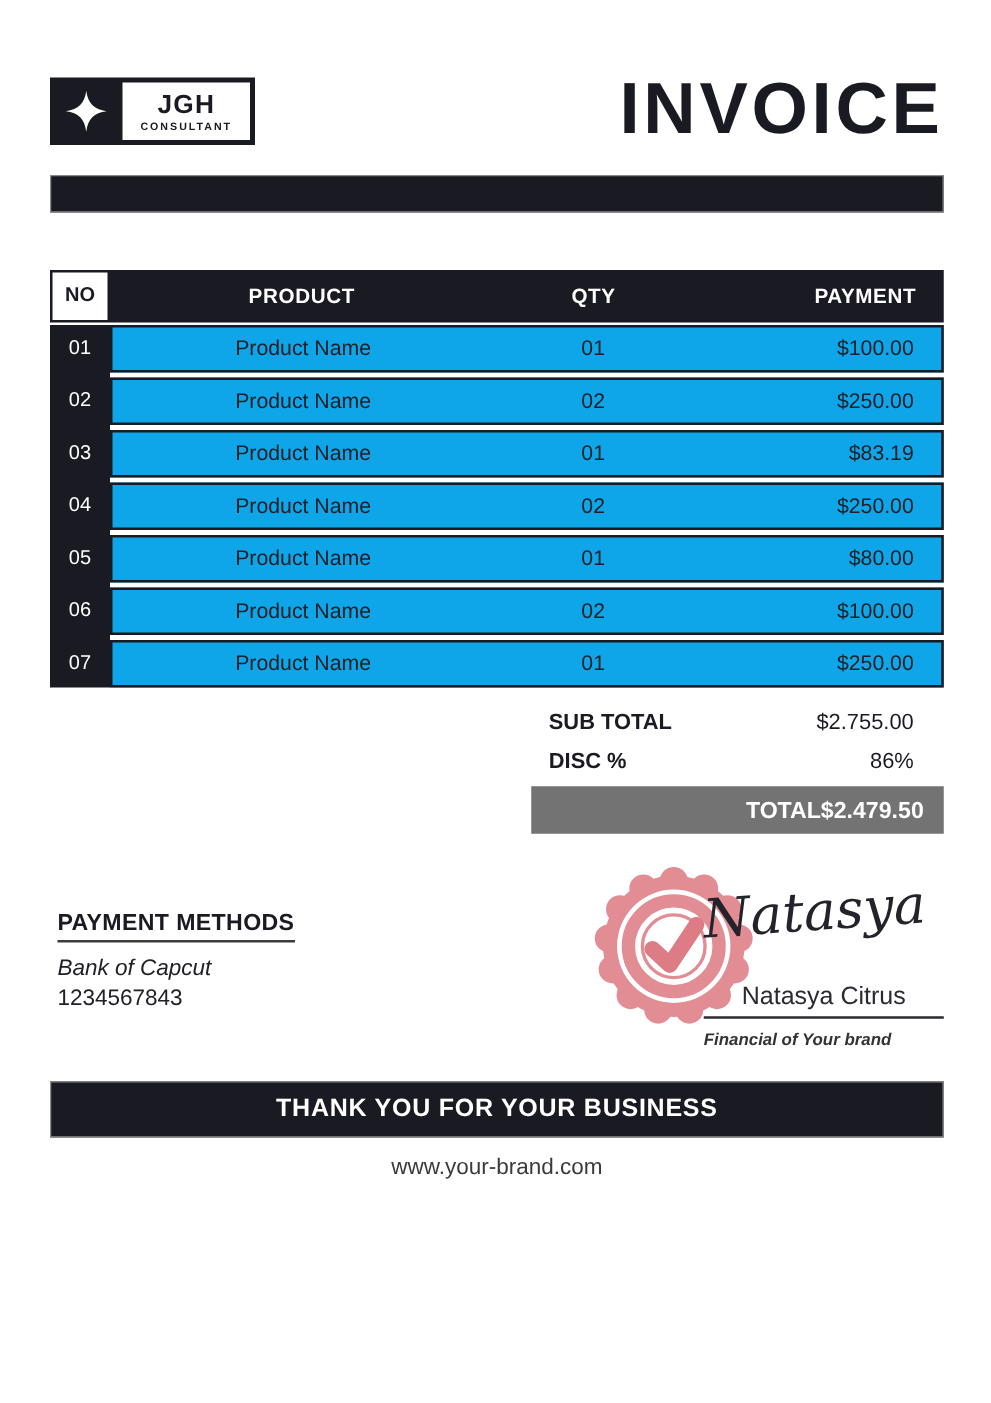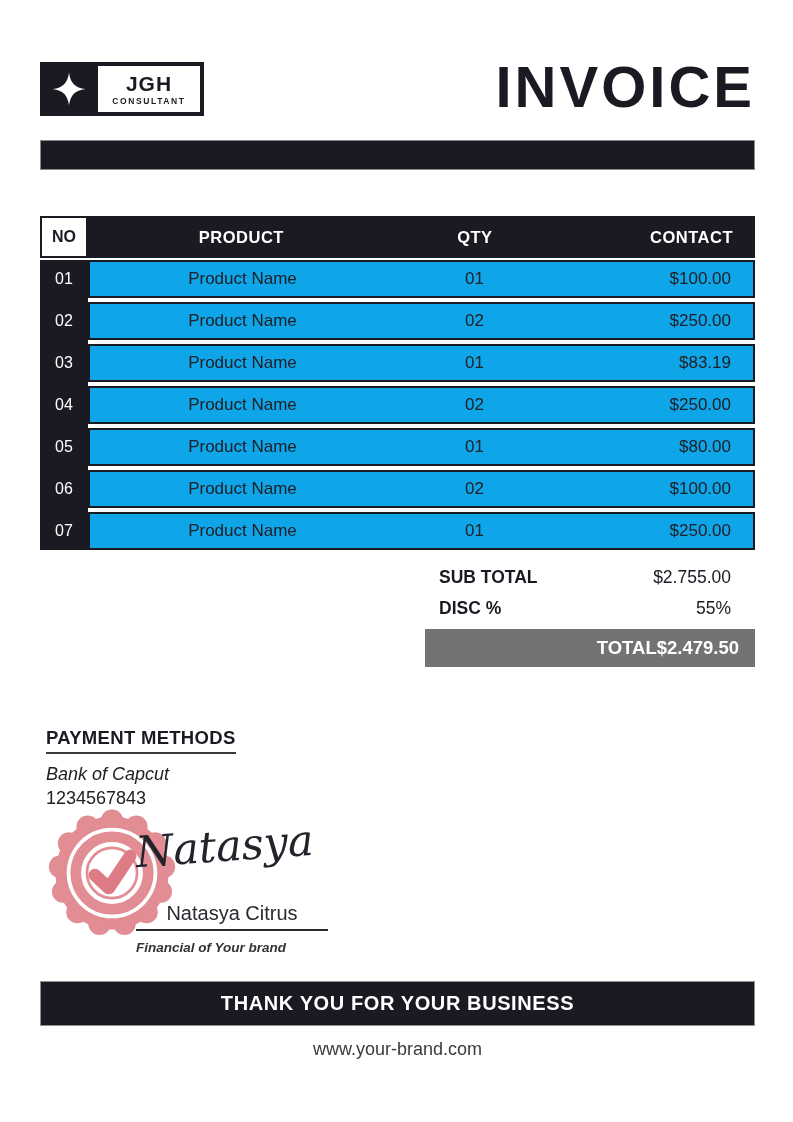--- a/index.html
+++ b/index.html
@@ -55,21 +55,21 @@
     display:flex; align-items:center; font-size:17px; color:#202026; }
 
   
   .totals { margin:12px 0 0 auto; width:330px; }
   .t-row { display:flex; justify-content:space-between; padding:5px 24px 5px 14px; font-size:17.5px; }
   .t-row .lbl { font-weight:700; }
   .t-total { display:flex; justify-content:flex-end; background:#737373; color:#fff;
     padding:8px 16px 8px 14px; font-weight:700; font-size:18.5px; margin-top:5px; }
 
   
-  .bottom { display:flex; justify-content:space-between; margin-top:26px;flex-direction:column; }
+  .bottom { display:flex; justify-content:space-between; margin-top:26px; }
   .payment { margin-top:34px; padding-left:6px; }
   .p-head { font-weight:700; font-size:18.5px; display:inline-block;
     border-bottom:2px solid #3c3c3c; padding-bottom:3px; letter-spacing:0.3px; }
   .p-bank { font-style:italic; font-size:18px; margin-top:10px; color:#202026; }
   .p-acct { font-size:18px; margin-top:3px; color:#202026; }
 
   .signature { position:relative; width:288px; height:148px; }
   .stamp { position:absolute; left:8px; top:0; width:128px; height:128px; opacity:0.92; }
   .sig-script { position:absolute; right:-4px; top:12px; width:215px; text-align:center;
     font-family:"DejaVu Serif", serif; font-style:italic; font-size:43px; color:#23232b;
@@ -106,21 +106,21 @@
 
   <div class="divider-bar"></div>
 
 
   <section class="table">
     <div class="thead">
       <div class="th-no">NO</div>
       <div class="th-rest">
         <div class="col-product">PRODUCT</div>
         <div class="col-qty">QTY</div>
-        <div class="col-amount">CONTACT</div>
+        <div class="col-amount">PAYMENT</div>
       </div>
     </div>
     <div class="tbody">
       <div class="no-strip"></div>
 
       <div class="trow">
         <div class="td-no">01</div>
         <div class="row-box">
           <div class="col-product">Product Name</div>
           <div class="col-qty">01</div>
@@ -179,21 +179,21 @@
     </div>
   </section>
 
   <section class="totals">
     <div class="t-row">
       <span class="lbl">SUB TOTAL</span>
       <span class="val">$2.755.00</span>
     </div>
     <div class="t-row">
       <span class="lbl">DISC %</span>
-      <span class="val">55%</span>
+      <span class="val">86%</span>
     </div>
     <div class="t-total">
       <span>TOTAL</span>
       <span>$2.479.50</span>
     </div>
   </section>
 
   <section class="bottom">
     <div class="payment">
       <div class="p-head">PAYMENT METHODS</div>

